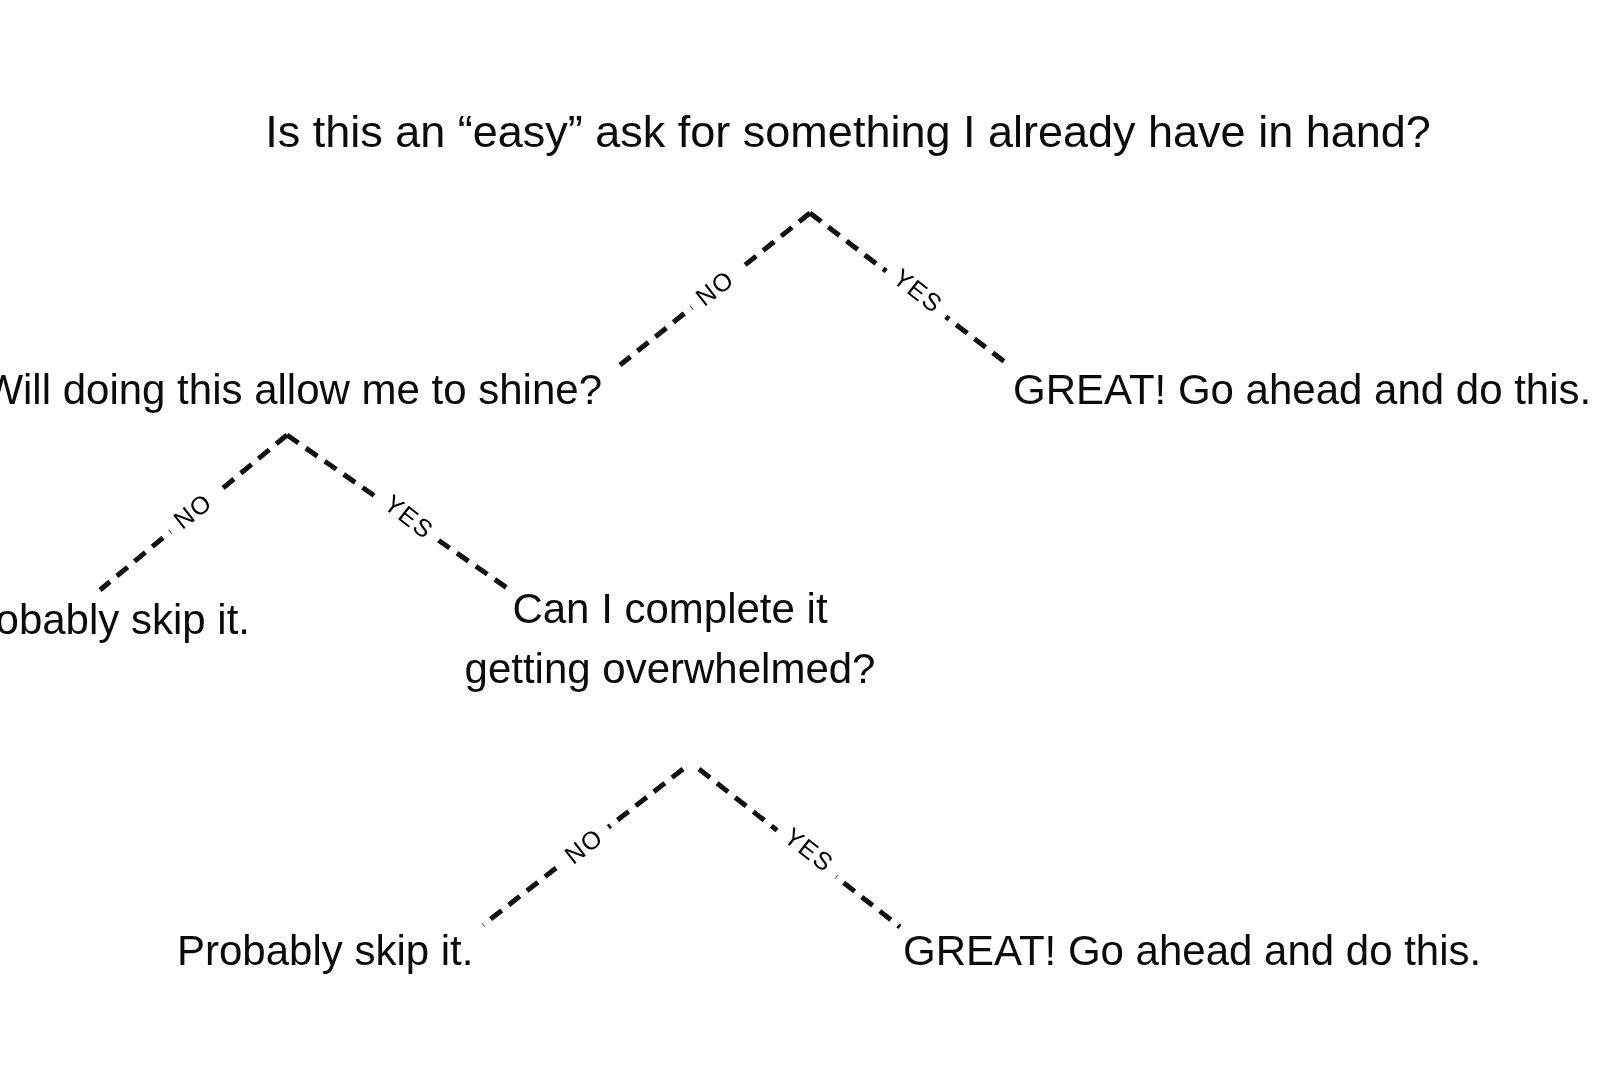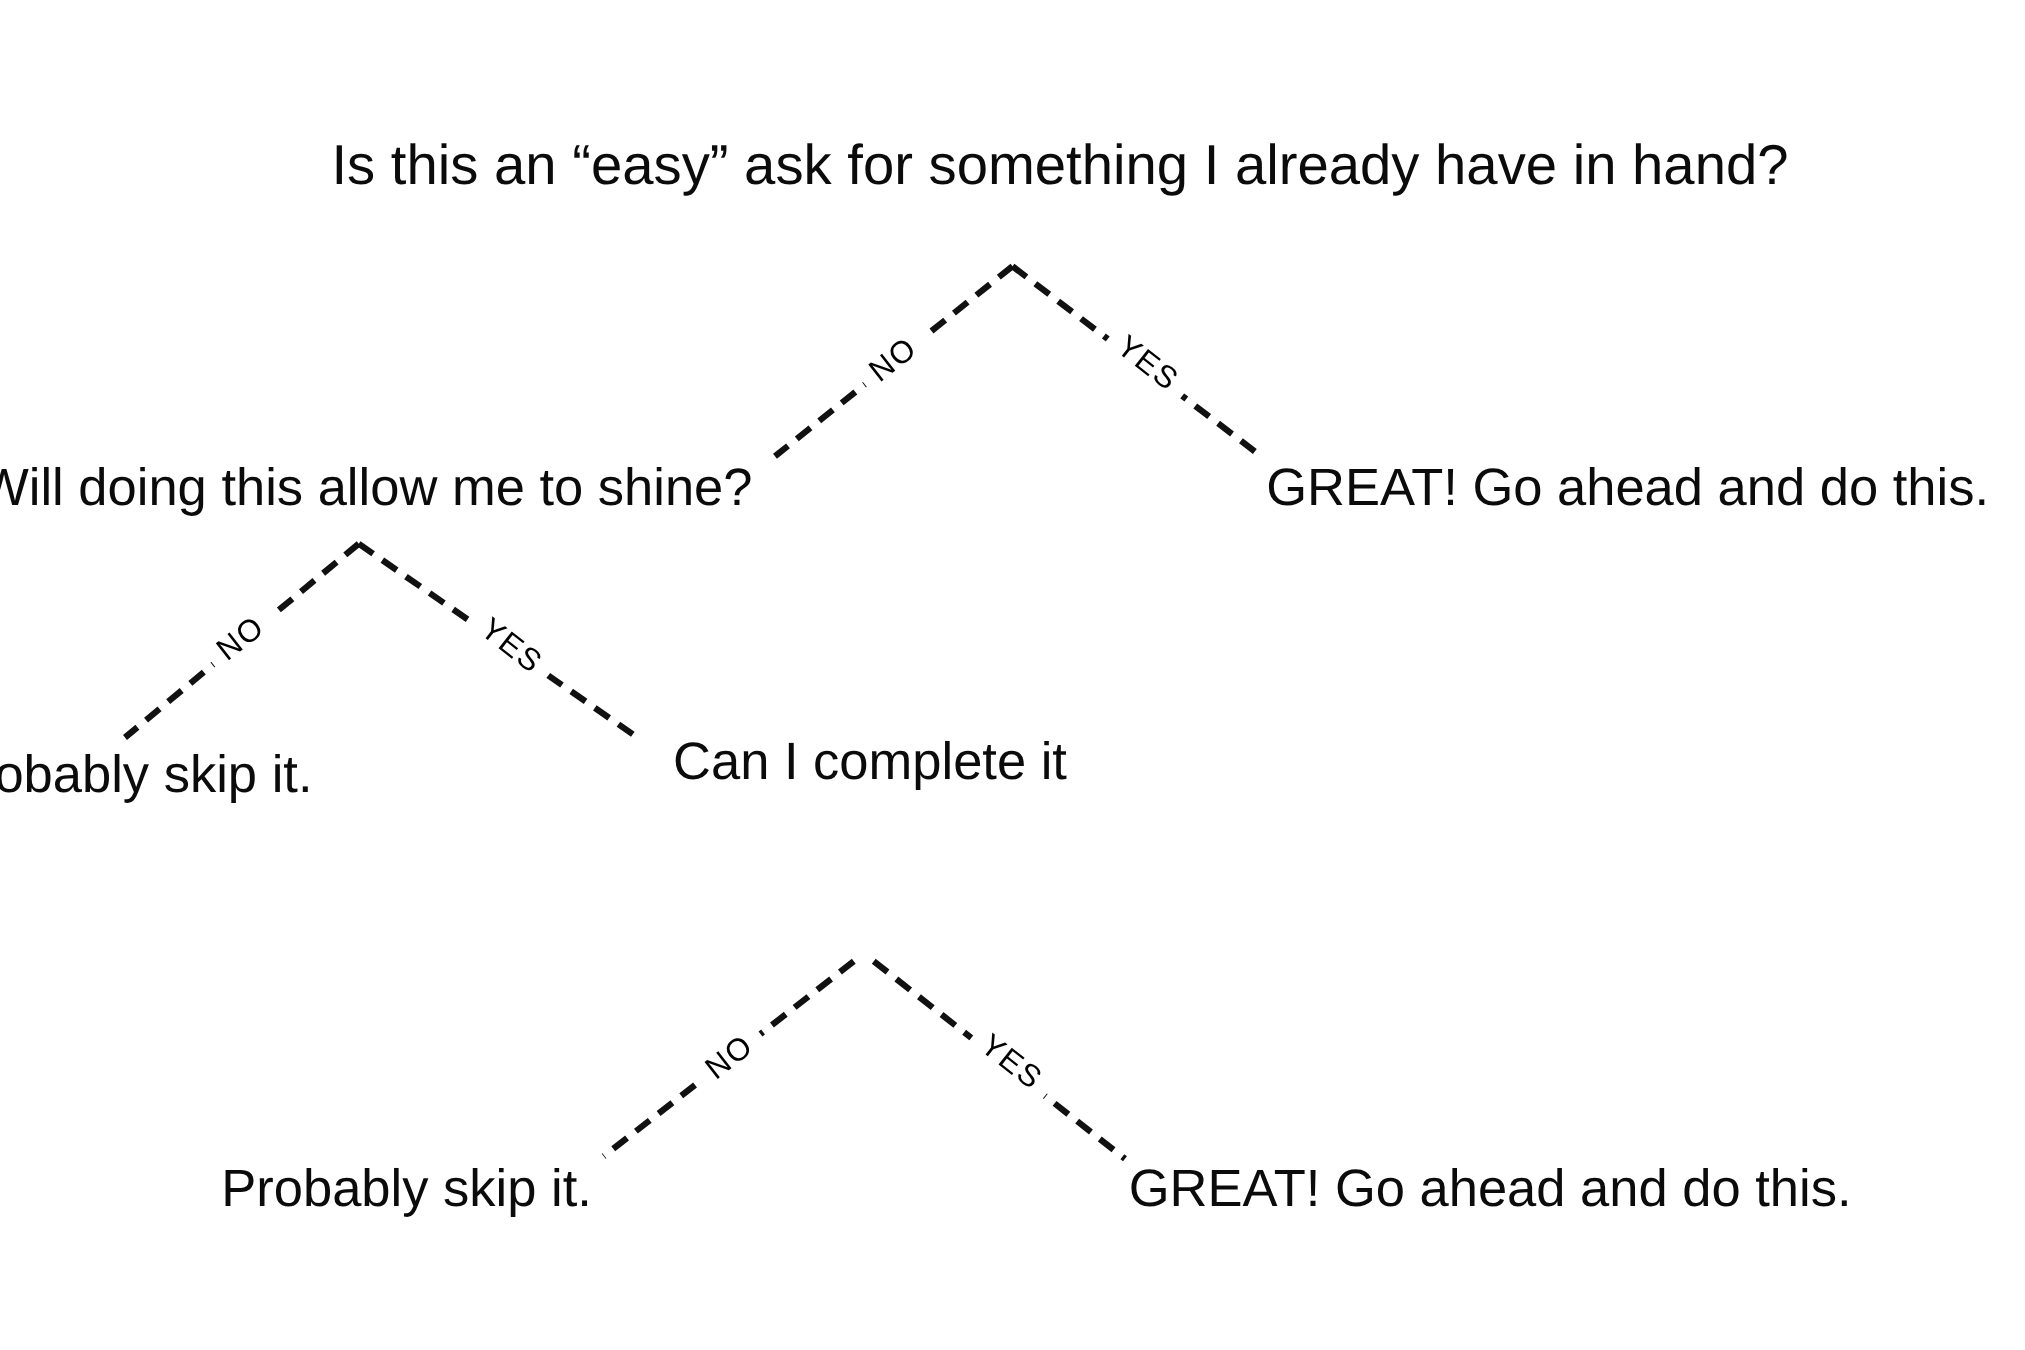--- a/index.html
+++ b/index.html
@@ -80,22 +80,23 @@
   </svg>
 
   <div class="title" style="left:828px; top:132px;margin-left:20px;">Is this an “easy” ask for something I already have in hand?</div>
 
   <div class="node v-center" style="right:1018px; top:390px;">Will doing this allow me to shine?</div>
 
   <div class="node v-center" style="left:1013px; top:390px;">GREAT! Go ahead and do this.</div>
 
   <div class="node v-center" style="right:1370px; top:620px;">Probably skip it.</div>
 
-  <div class="multiline" style="left:670px; top:579px;margin-left:26px;">
+  <div class="multiline" style="left:670px; top:579px;">
     <div>Can I complete it</div>
+    <div>getting overwhelmed?</div>
   </div>
 
   <div class="node v-center" style="left:177px; top:951px;">Probably skip it.</div>
 
   <div class="node v-center" style="left:903px; top:951px;">GREAT! Go ahead and do this.</div>
 
   <span class="edge-label rot-no" style="left:715px; top:288px;">NO</span>
   <span class="edge-label rot-yes" style="left:918px; top:291px;">YES</span>
 
   <span class="edge-label rot-no" style="left:193px; top:511px;">NO</span>

